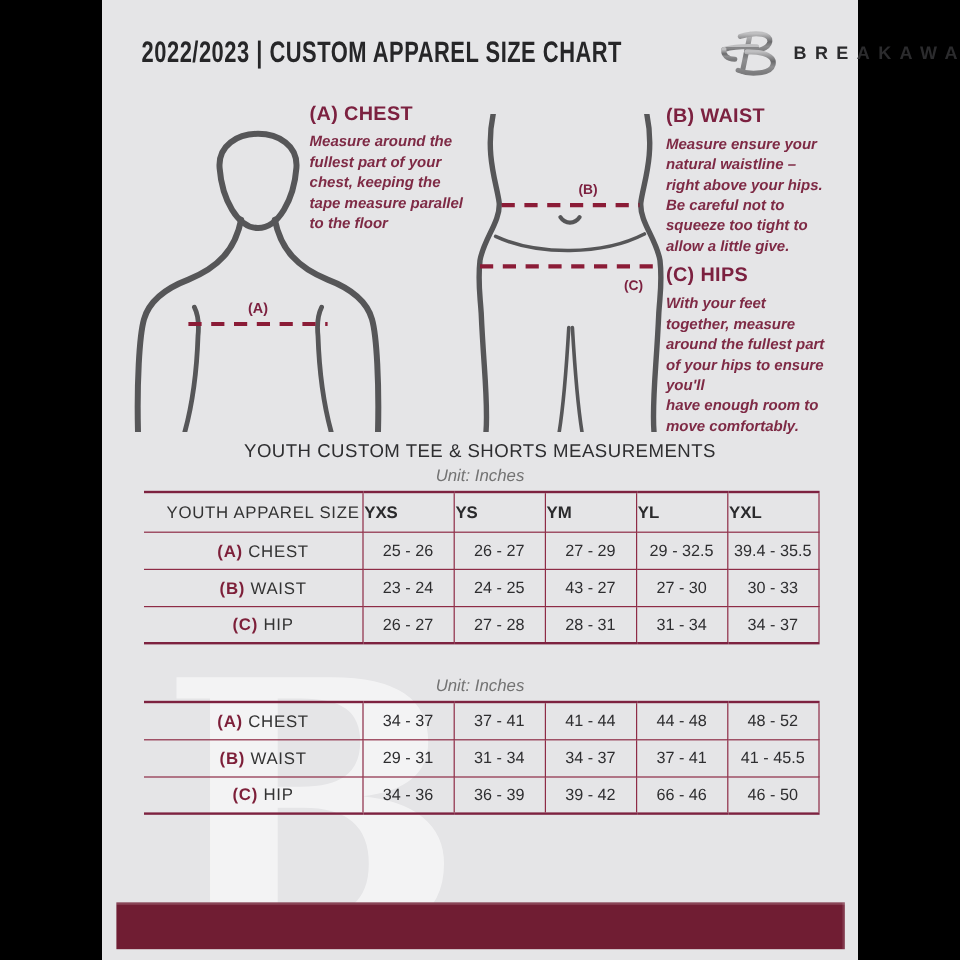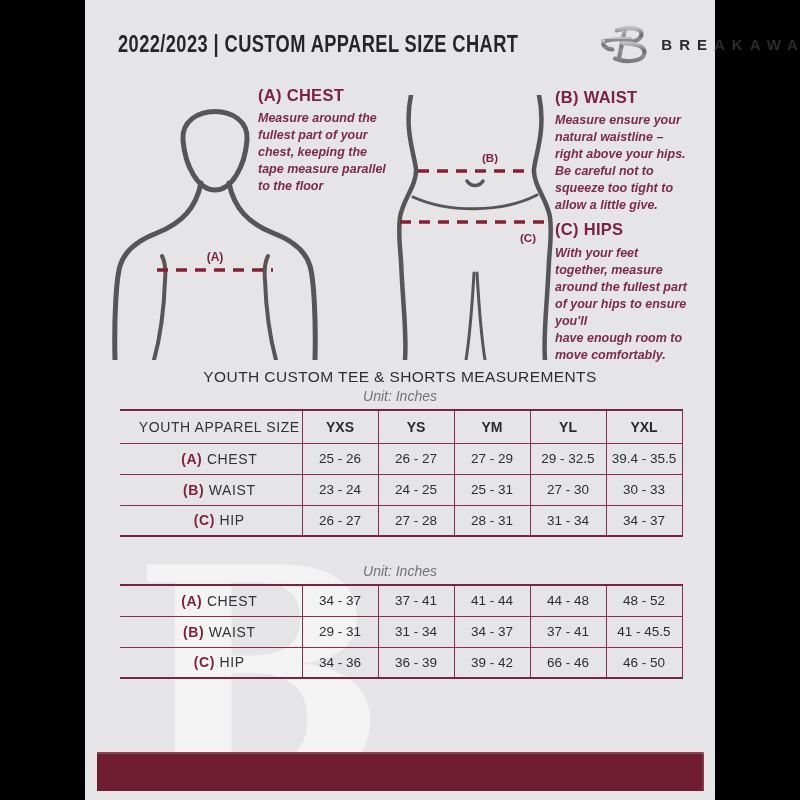--- a/index.html
+++ b/index.html
@@ -36,21 +36,21 @@
   
   table.size{position:absolute;left:35px;width:562px;z-index:1;border-collapse:collapse;table-layout:fixed;}
   table.size td{border:1.5px solid #8e2c46;border-left:none;vertical-align:middle;background:transparent;}
   table.size tr td:first-child{border-left:none;}
   table.size tr td:nth-child(2){border-left:1.5px solid #8e2c46;}
   table.size tr{height:31px;}
   table.size tr.hrow{height:33px;}
   table.size td.rowlabel{border-right:1.5px solid #8e2c46;padding-left:18px;text-align:center;
                          font-size:14px;color:#333;letter-spacing:.6px;}
   table.size td.num{text-align:center;font-size:13.5px;color:#2e2e30;margin-top:13px;}
-  table.size td.colhead{text-align:center;font-weight:700;font-size:14px;color:#2a2a2c;}
+  table.size td.colhead{font-weight:700;font-size:14px;color:#2a2a2c;}
   table.size tr:first-child td{border-top:2.5px solid #7d2240;}
   table.size tr:last-child td{border-bottom:2.5px solid #7d2240;}
   .rkey{font-weight:800;color:#7d1f39;}
 
   
   .footer-bar{position:absolute;left:12px;top:752px;width:607px;height:39px;z-index:2;background:#701d33;
               box-shadow:inset 0 2px 0 rgba(255,255,255,.18), inset -2px 0 0 rgba(255,255,255,.12);}
 </style>
 </head>
 <body>
@@ -161,21 +161,21 @@
         <td class="num">25 - 26</td>
         <td class="num">26 - 27</td>
         <td class="num">27 - 29</td>
         <td class="num">29 - 32.5</td>
         <td class="num">39.4 - 35.5</td>
       </tr>
       <tr>
         <td class="rowlabel"><span class="rkey">(B)</span> <span>WAIST</span></td>
         <td class="num">23 - 24</td>
         <td class="num">24 - 25</td>
-        <td class="num">25 - 31</td>
+        <td class="num">43 - 27</td>
         <td class="num">27 - 30</td>
         <td class="num">30 - 33</td>
       </tr>
       <tr>
         <td class="rowlabel"><span class="rkey">(C)</span> <span>HIP</span></td>
         <td class="num">26 - 27</td>
         <td class="num">27 - 28</td>
         <td class="num">28 - 31</td>
         <td class="num">31 - 34</td>
         <td class="num">34 - 37</td>

